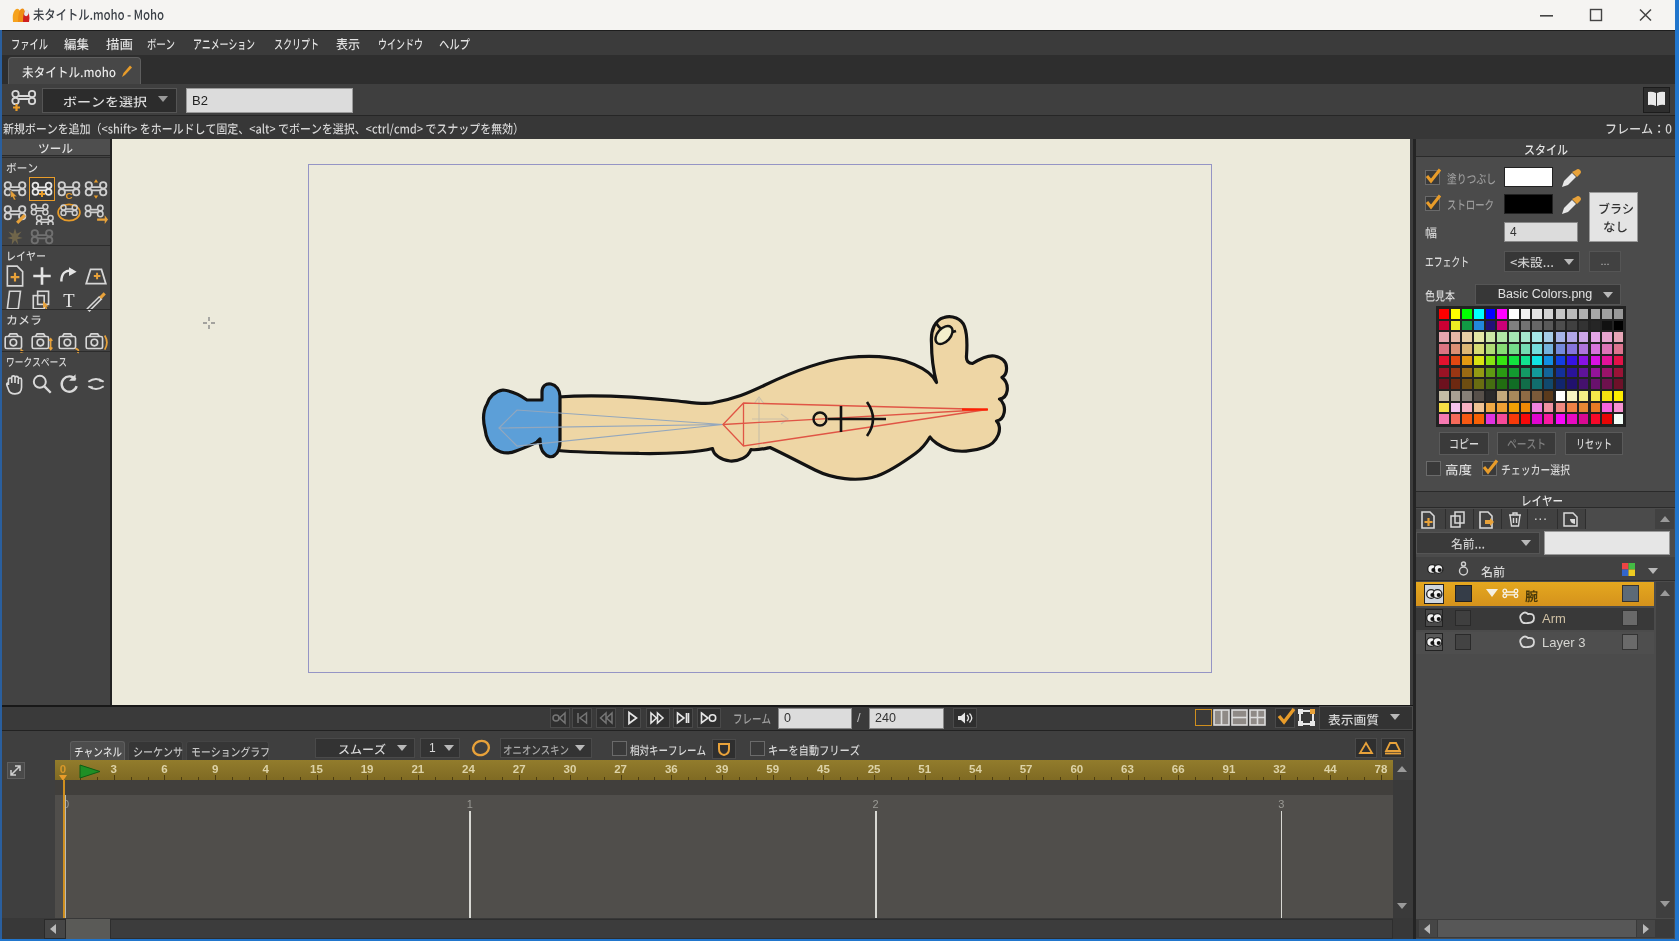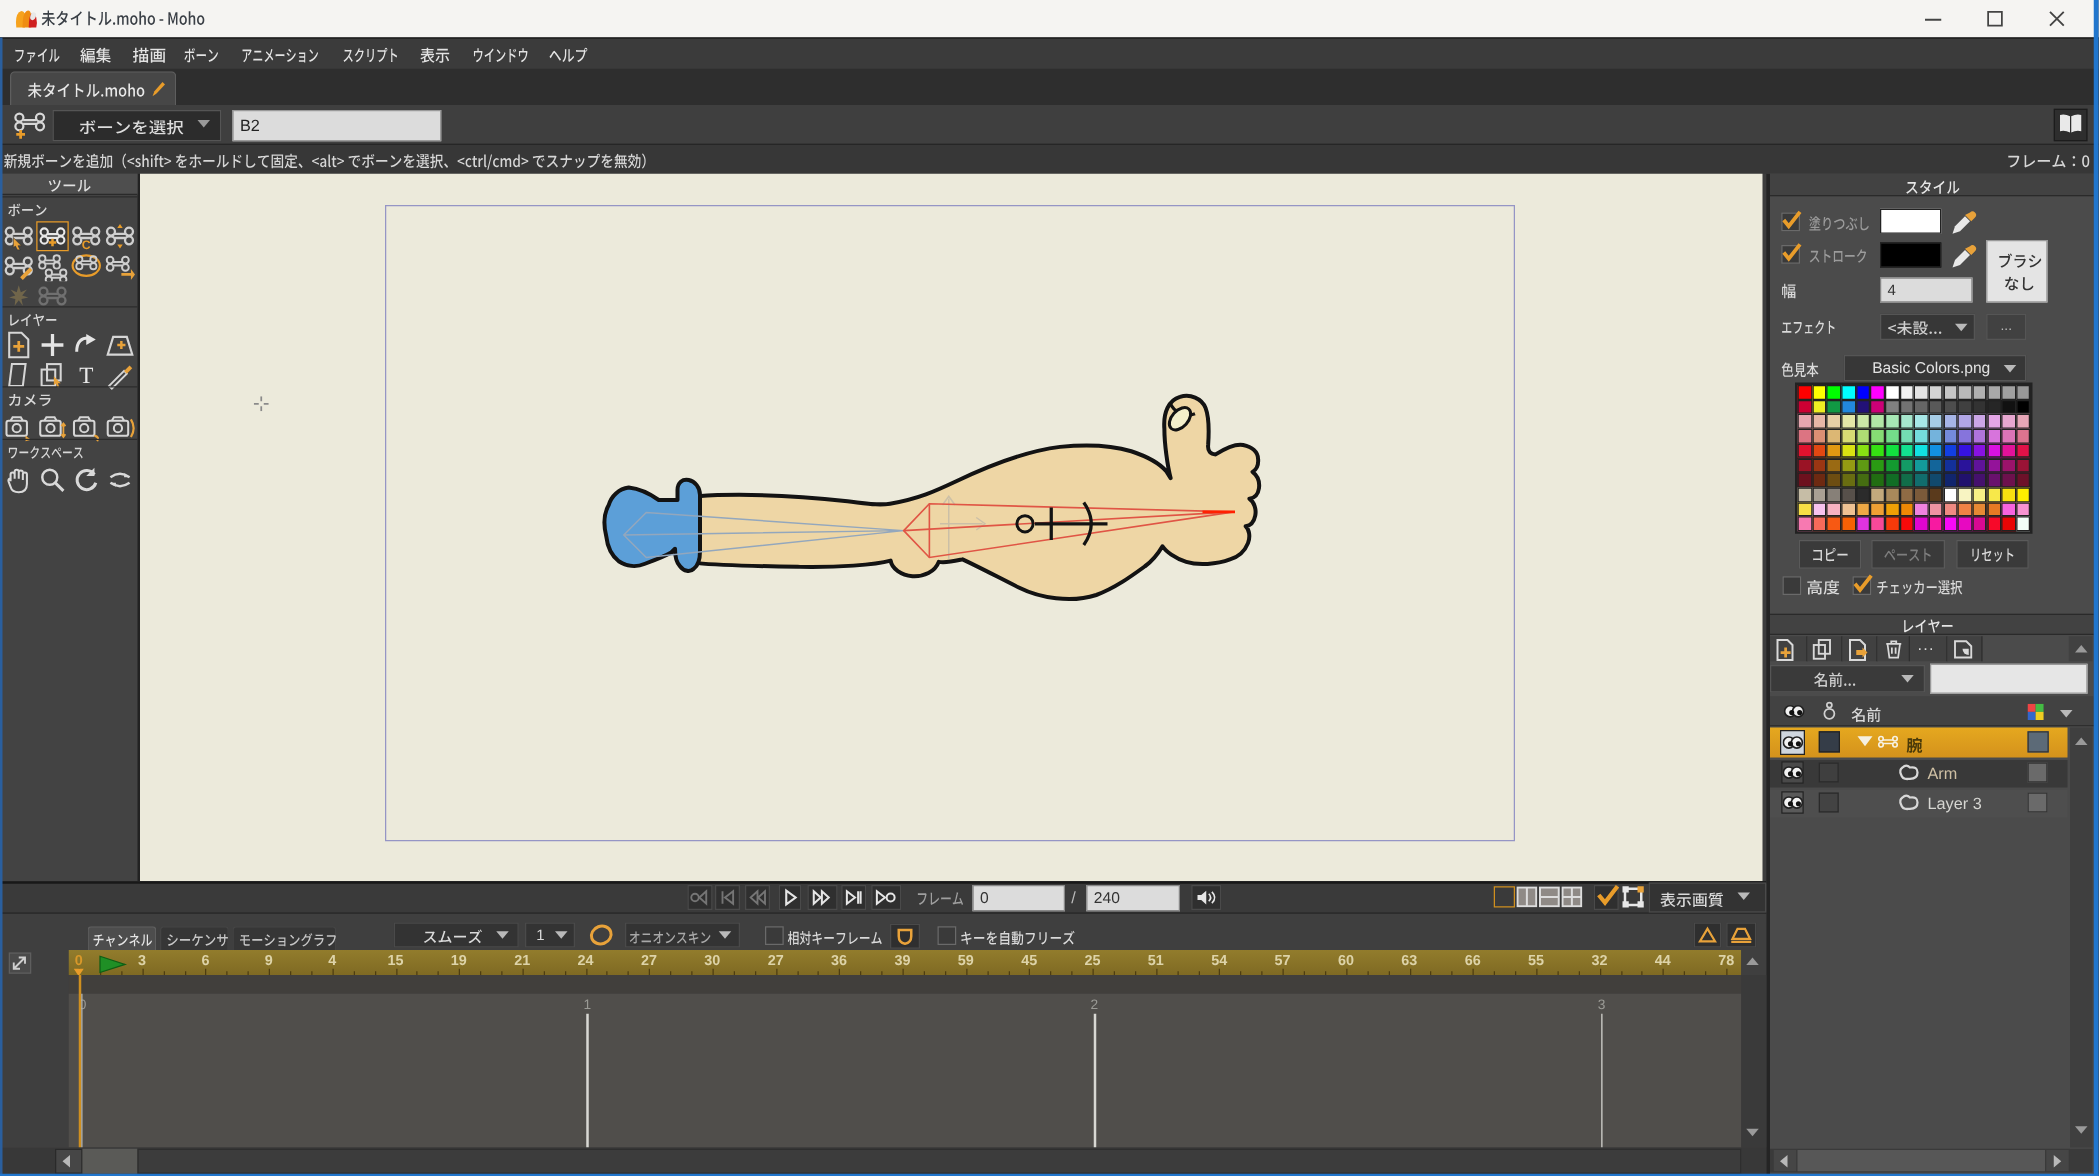--- a/index.html
+++ b/index.html
@@ -925,21 +925,21 @@
 <div class="abs" style="left:722.0px;top:763px;width:30px;margin-left:-15px;text-align:center;font-size:11.5px;font-weight:bold;color:#ddd3a8">39</div>
 <div class="abs" style="left:772.7px;top:763px;width:30px;margin-left:-15px;text-align:center;font-size:11.5px;font-weight:bold;color:#ddd3a8">59</div>
 <div class="abs" style="left:823.4px;top:763px;width:30px;margin-left:-15px;text-align:center;font-size:11.5px;font-weight:bold;color:#ddd3a8">45</div>
 <div class="abs" style="left:874.1px;top:763px;width:30px;margin-left:-15px;text-align:center;font-size:11.5px;font-weight:bold;color:#ddd3a8">25</div>
 <div class="abs" style="left:924.7px;top:763px;width:30px;margin-left:-15px;text-align:center;font-size:11.5px;font-weight:bold;color:#ddd3a8">51</div>
 <div class="abs" style="left:975.4px;top:763px;width:30px;margin-left:-15px;text-align:center;font-size:11.5px;font-weight:bold;color:#ddd3a8">54</div>
 <div class="abs" style="left:1026.1px;top:763px;width:30px;margin-left:-15px;text-align:center;font-size:11.5px;font-weight:bold;color:#ddd3a8">57</div>
 <div class="abs" style="left:1076.8px;top:763px;width:30px;margin-left:-15px;text-align:center;font-size:11.5px;font-weight:bold;color:#ddd3a8">60</div>
 <div class="abs" style="left:1127.5px;top:763px;width:30px;margin-left:-15px;text-align:center;font-size:11.5px;font-weight:bold;color:#ddd3a8">63</div>
 <div class="abs" style="left:1178.2px;top:763px;width:30px;margin-left:-15px;text-align:center;font-size:11.5px;font-weight:bold;color:#ddd3a8">66</div>
-<div class="abs" style="left:1228.9px;top:763px;width:30px;margin-left:-15px;text-align:center;font-size:11.5px;font-weight:bold;color:#ddd3a8">55</div>
+<div class="abs" style="left:1228.9px;top:763px;width:30px;margin-left:-15px;text-align:center;font-size:11.5px;font-weight:bold;color:#ddd3a8">91</div>
 <div class="abs" style="left:1279.6px;top:763px;width:30px;margin-left:-15px;text-align:center;font-size:11.5px;font-weight:bold;color:#ddd3a8">32</div>
 <div class="abs" style="left:1330.3px;top:763px;width:30px;margin-left:-15px;text-align:center;font-size:11.5px;font-weight:bold;color:#ddd3a8">44</div>
 <div class="abs" style="left:1381.0px;top:763px;width:30px;margin-left:-15px;text-align:center;font-size:11.5px;font-weight:bold;color:#ddd3a8">78</div>
 <div class="abs" style="left:56px;top:763px;width:14px;text-align:center;font-size:11.5px;font-weight:bold;color:#d8982a">0</div>
 <svg class="abs" style="left:58px;top:774px" width="10" height="8" viewBox="0 0 10 8">
     <path d="M1 1 H9 L5 7 Z" fill="#e89c2a"></path>
   </svg>
 <svg class="abs" style="left:79px;top:764px" width="23" height="15" viewBox="0 0 23 15">
     <path d="M1 1 L21 7.5 L1 14 Z" fill="#1f8f25" stroke="#0e5e14" stroke-width="1"></path>
   </svg>

